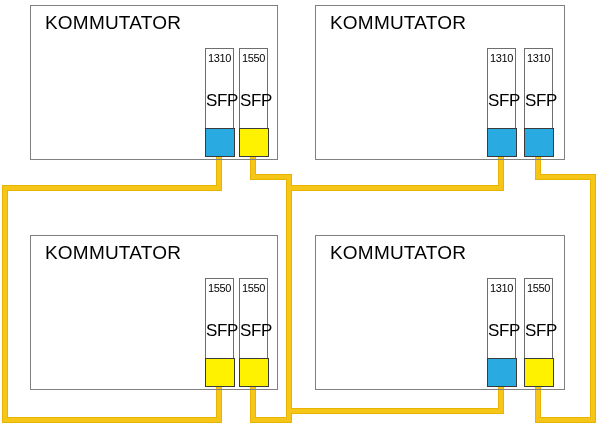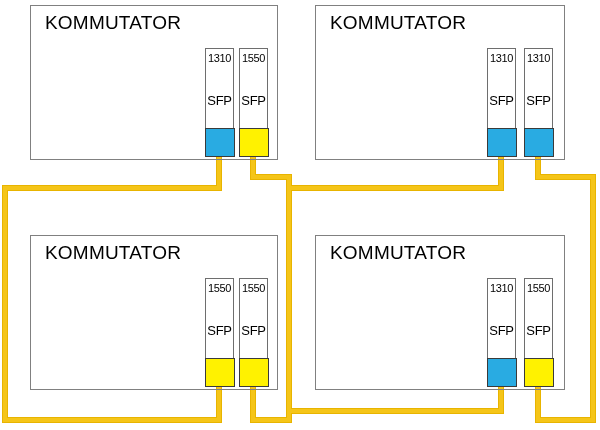--- a/index.html
+++ b/index.html
@@ -65,21 +65,21 @@
     color: #000000;
     letter-spacing: -0.4px;
   }
   .sfp-label {
     position: absolute;
     left: 0;
     right: 0;
     top: 45px;
     text-align: center;
     font-family: "Liberation Sans", sans-serif;
-    font-size: 13px;
+    font-size: 17px;
     line-height: 14px;
     color: #000000;
     letter-spacing: -0.3px;
   }
   .sfp-tip {
     position: absolute;
     left: -1.5px;
     right: -1.5px;
     bottom: -1.5px;
     height: 29px;

